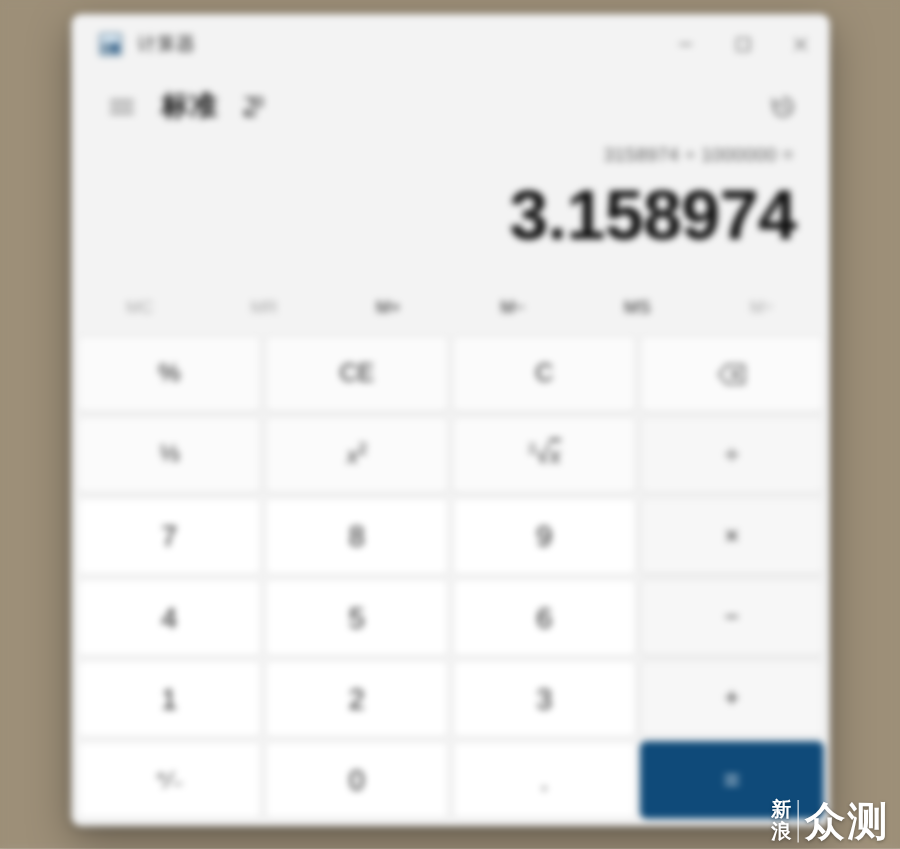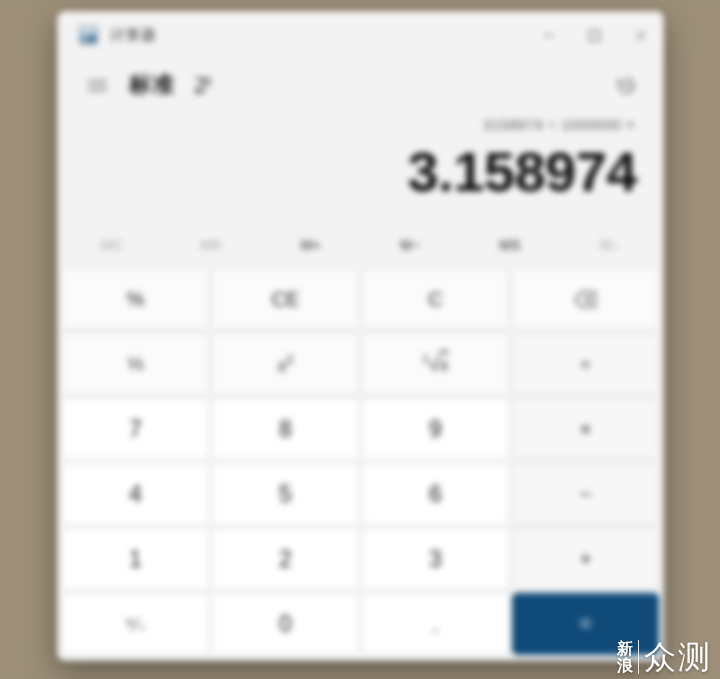--- a/index.html
+++ b/index.html
@@ -265,21 +265,21 @@
   .wm-sina {
     font-size: 16px;
     line-height: 17px;
     font-weight: bold;
     letter-spacing: 0;
     display: flex;
     flex-direction: column;
     align-items: center;
   }
   .wm-bar { width: 1px; height: 34px; background: rgba(255,255,255,0.85); }
-  .wm-zc { font-size: 32px; font-weight: normal; letter-spacing: 2px; line-height: 36px; }
+  .wm-zc { font-size: 32px; font-weight: bold; letter-spacing: 2px; line-height: 36px; }
 </style>
 </head>
 <body>
 
 <div id="desktop">
 
   <div id="calc-window">
 
     <div class="titlebar">
       <div class="title-left">

